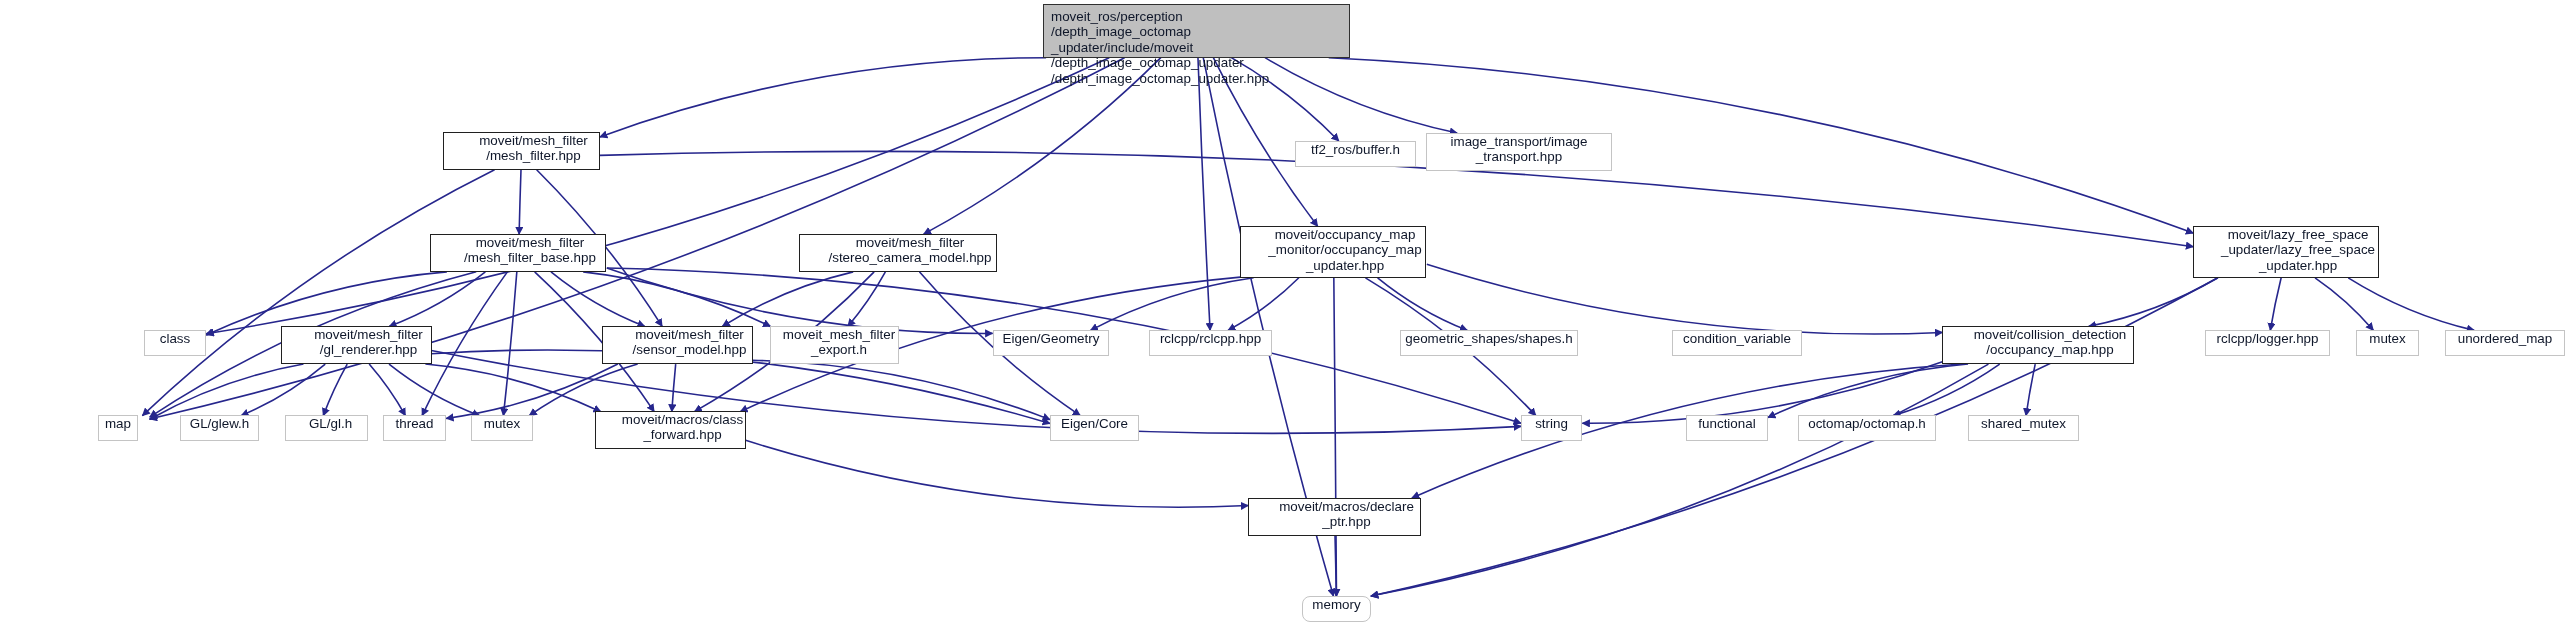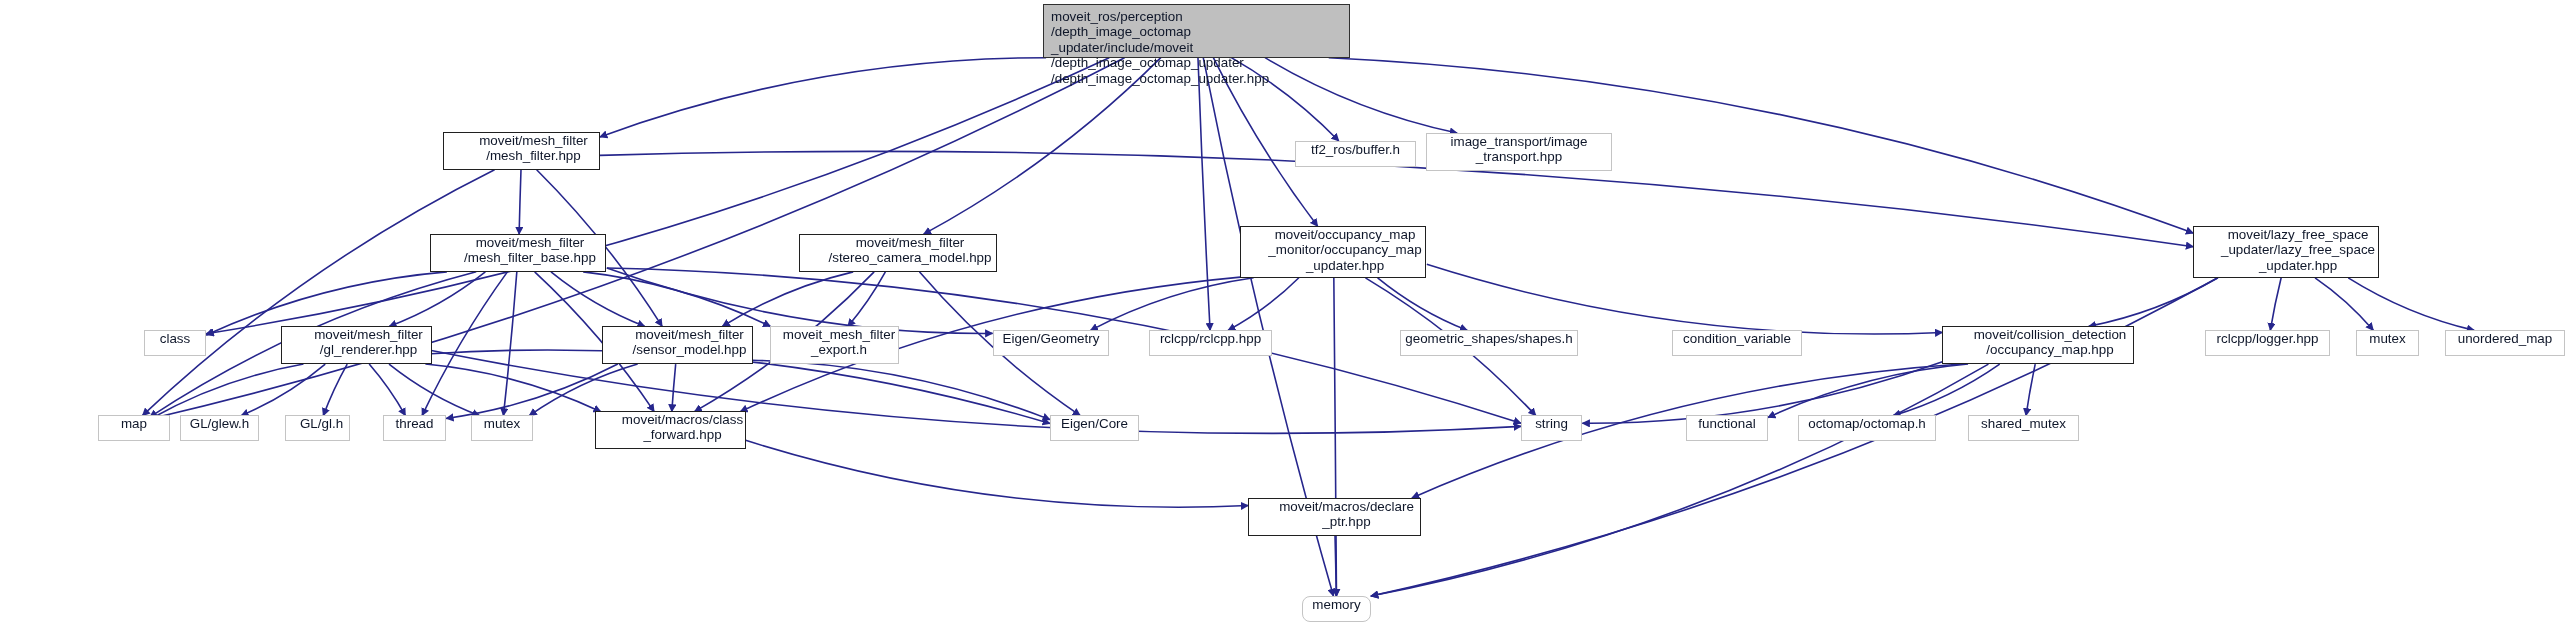--- a/index.html
+++ b/index.html
@@ -166,23 +166,23 @@
 _export.h</span></div>
       <div class="node" style="left: 993px; top: 330px; width: 116px; height: 26px;"><span class="node-label">Eigen/Geometry</span></div>
       <div class="node" style="left: 1149px; top: 330px; width: 123px; height: 26px;"><span class="node-label">rclcpp/rclcpp.hpp</span></div>
       <div class="node" style="left: 1400px; top: 330px; width: 178px; height: 26px;"><span class="node-label">geometric_shapes/shapes.h</span></div>
       <div class="node" style="left: 1672px; top: 330px; width: 130px; height: 26px;"><span class="node-label">condition_variable</span></div>
       <div class="node strong" style="left: 1942px; top: 326px; width: 192px; height: 38px;"><span class="node-label">moveit/collision_detection
 /occupancy_map.hpp</span></div>
       <div class="node" style="left: 2205px; top: 330px; width: 125px; height: 26px;"><span class="node-label">rclcpp/logger.hpp</span></div>
       <div class="node" style="left: 2356px; top: 330px; width: 63px; height: 26px;"><span class="node-label">mutex</span></div>
       <div class="node" style="left: 2445px; top: 330px; width: 120px; height: 26px;"><span class="node-label">unordered_map</span></div>
-      <div class="node" style="left: 98px; top: 415px; width: 72px; height: 26px;"><span class="node-label">map</span></div>
+      <div class="node" style="left: 98px; top: 415px; width: 40px; height: 26px;"><span class="node-label">map</span></div>
       <div class="node" style="left: 180px; top: 415px; width: 79px; height: 26px;"><span class="node-label">GL/glew.h</span></div>
-      <div class="node" style="left: 285px; top: 415px; width: 65px; height: 26px; padding-left: 12px;"><span class="node-label">GL/gl.h</span></div>
+      <div class="node" style="left: 285px; top: 415px; width: 83px; height: 26px; padding-left: 12px;"><span class="node-label">GL/gl.h</span></div>
       <div class="node" style="left: 383px; top: 415px; width: 63px; height: 26px;"><span class="node-label">thread</span></div>
       <div class="node" style="left: 471px; top: 415px; width: 62px; height: 26px;"><span class="node-label">mutex</span></div>
       <div class="node strong" style="left: 595px; top: 411px; width: 151px; height: 38px;"><span class="node-label">moveit/macros/class
 _forward.hpp</span></div>
       <div class="node" style="left: 1050px; top: 415px; width: 89px; height: 26px;"><span class="node-label">Eigen/Core</span></div>
       <div class="node" style="left: 1521px; top: 415px; width: 61px; height: 26px;"><span class="node-label">string</span></div>
       <div class="node" style="left: 1686px; top: 415px; width: 82px; height: 26px;"><span class="node-label">functional</span></div>
       <div class="node" style="left: 1798px; top: 415px; width: 138px; height: 26px;"><span class="node-label">octomap/octomap.h</span></div>
       <div class="node" style="left: 1968px; top: 415px; width: 111px; height: 26px;"><span class="node-label">shared_mutex</span></div>
       <div class="node strong" style="left: 1248px; top: 498px; width: 173px; height: 38px;"><span class="node-label">moveit/macros/declare

